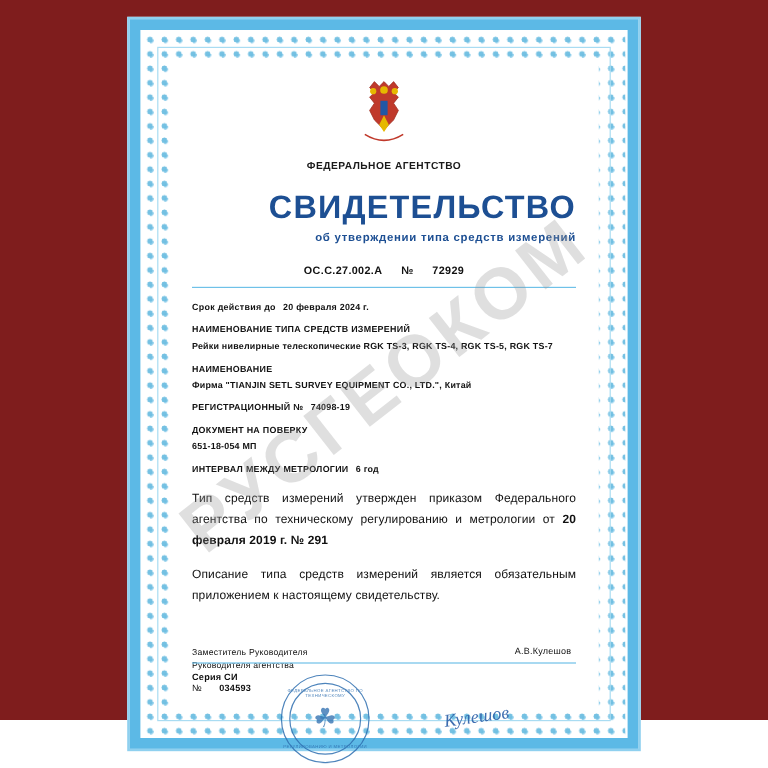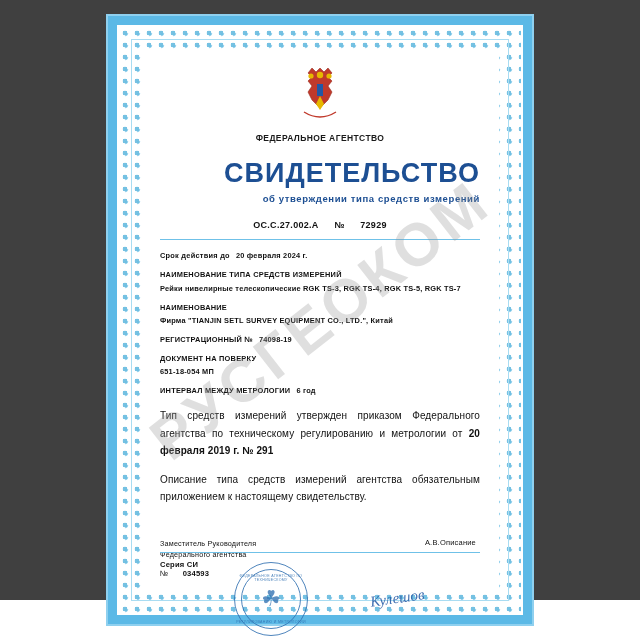--- a/index.html
+++ b/index.html
@@ -10,21 +10,21 @@
   body {
     width: 640px;
     height: 640px;
     overflow: hidden;
     font-family: "Liberation Sans", sans-serif;
   }
   .page {
     position: relative;
     width: 640px;
     height: 600px;
-    background: #404040;
+    background: #7f1d1d;
   }
   
   .cert {
     position: absolute;
     left: 106px;
     top: 14px;
     width: 428px;
     height: 612px;
     background: #ffffff;
     box-sizing: border-box;
@@ -354,29 +354,29 @@
 
         <div class="row row-inline">
           <span class="lbl">ИНТЕРВАЛ МЕЖДУ МЕТРОЛОГИИ</span>
           <span class="val">6 год</span>
         </div>
 
         <div class="para">
           <span>Тип  средств  измерений  утвержден  приказом  Федерального  агентства  по  техническому регулированию и метрологии от </span><b>20 февраля 2019 г. № 291</b>
         </div>
 
-        <div class="para">Описание   типа   средств   измерений   агентства   обязательным   приложением к настоящему свидетельству.</div>
+        <div class="para">Описание   типа   средств   измерений   является   обязательным   приложением к настоящему свидетельству.</div>
       </div>
 
       <div class="sign-area">
         <div class="sign-left">
           <div>Заместитель Руководителя</div>
-          <div>Федерального агентства</div>
-        </div>
-        <div class="sign-right">А.В.Описание</div>
+          <div>Руководителя агентства</div>
+        </div>
+        <div class="sign-right">А.В.Кулешов</div>
 
         <div class="stamp">
           <div class="stamp-txt">ФЕДЕРАЛЬНОЕ АГЕНТСТВО ПО ТЕХНИЧЕСКОМУ</div>
           <div class="stamp-inner">☘</div>
           <div class="stamp-txt bottom">РЕГУЛИРОВАНИЮ И МЕТРОЛОГИИ</div>
         </div>
 
         <div class="signature">Кулешов</div>
         <div class="sign-date">2019 г.</div>
       </div>

